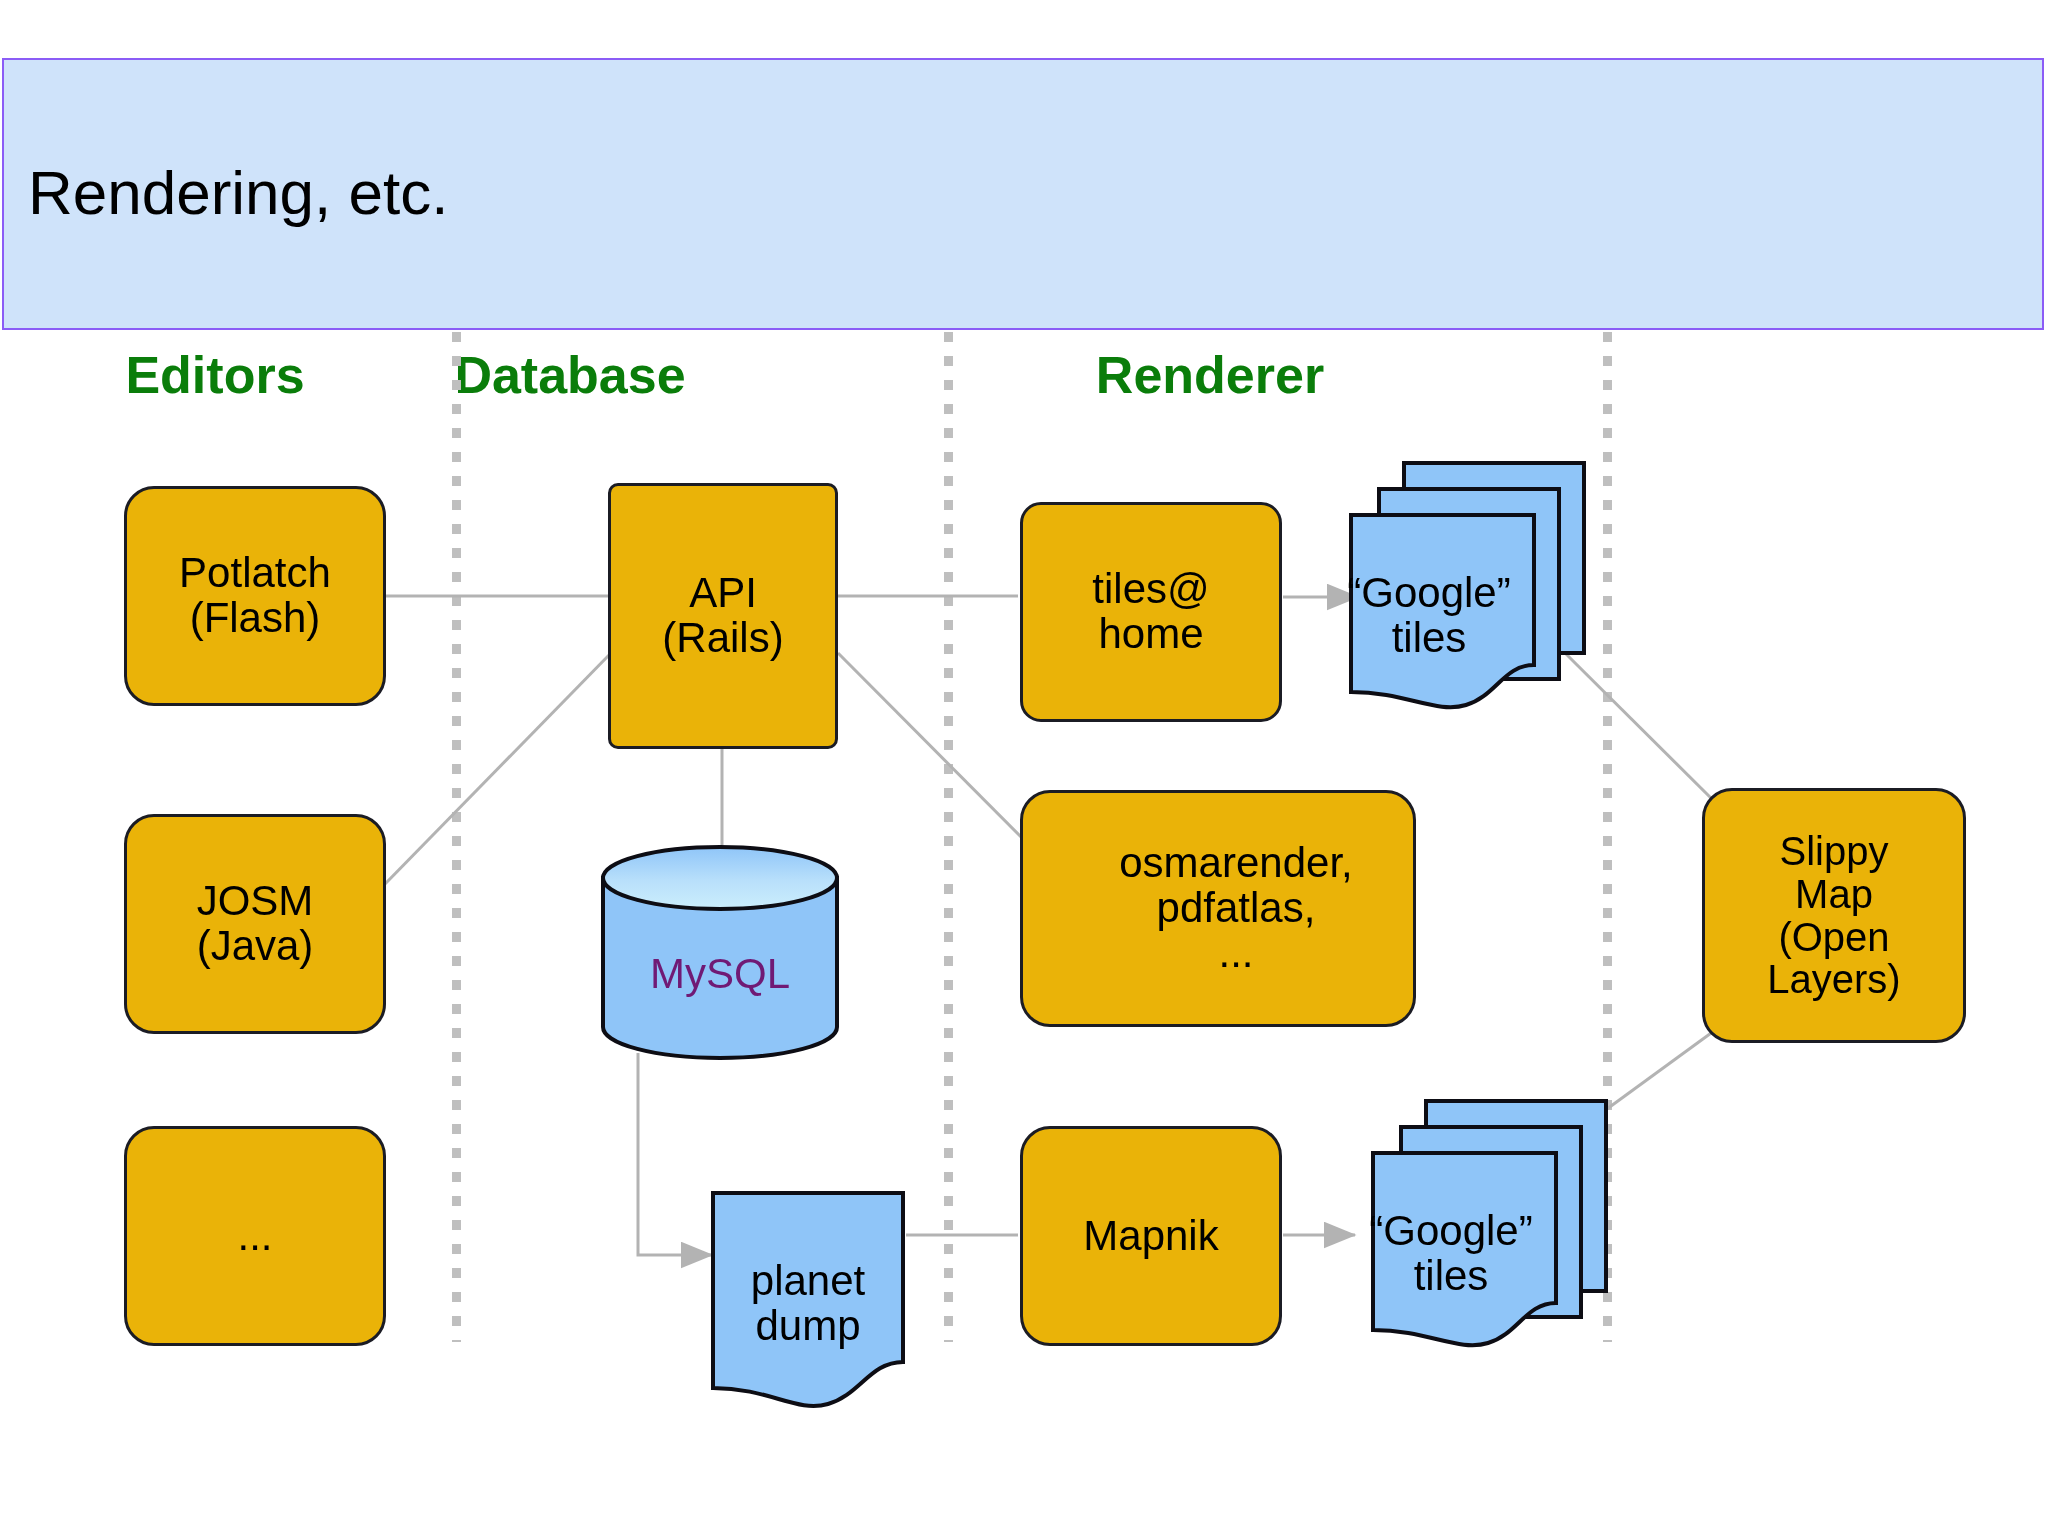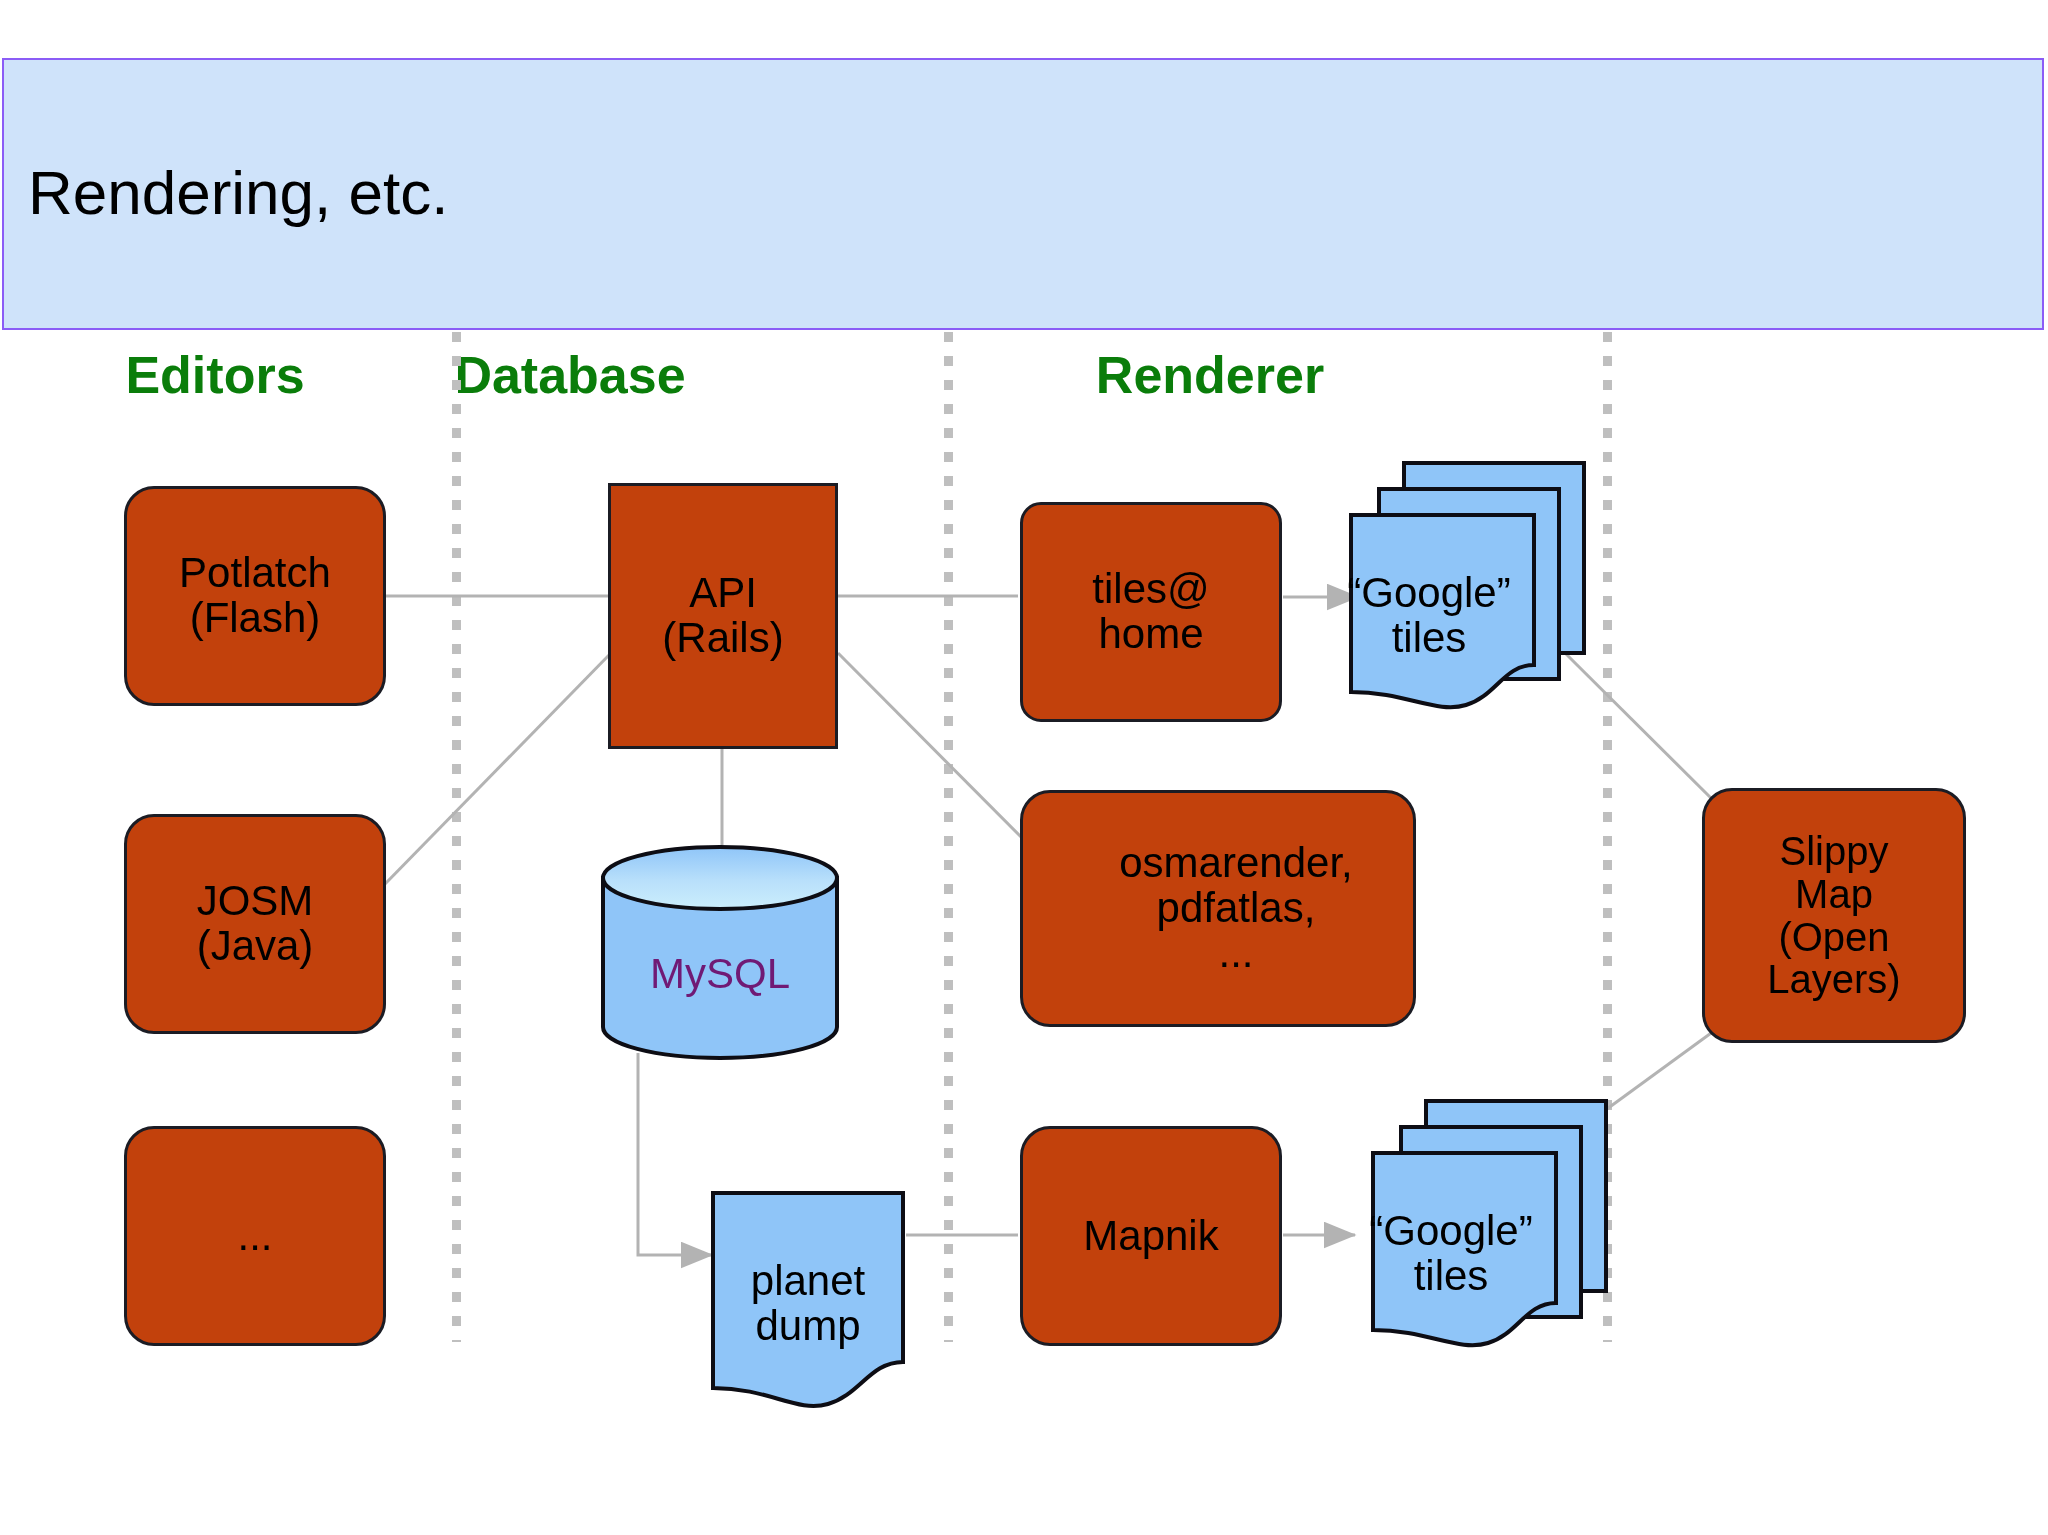--- a/index.html
+++ b/index.html
@@ -70,33 +70,33 @@
     left: 0; top: 0;
     width: 2048px;
     height: 1535px;
     pointer-events: none;
   }
 
   
   .node {
     position: absolute;
     box-sizing: border-box;
-    background: #c2410c;
+    background: #eab308;
     border: 3px solid #1b1c24;
     display: flex;
     align-items: center;
     justify-content: center;
     text-align: center;
     font-size: 42px;
     color: #000000;
     line-height: 1.07;
     white-space: pre-line;
   }
   .node.rounded { border-radius: 30px; }
-  .node.sharp   { border-radius: 0; }
+  .node.sharp   { border-radius: 10px; }
 
   
   .cylinder {
     position: absolute;
   }
   .cylinder .cyl-label {
     position: absolute;
     left: 0;
     width: 100%;
     text-align: center;

